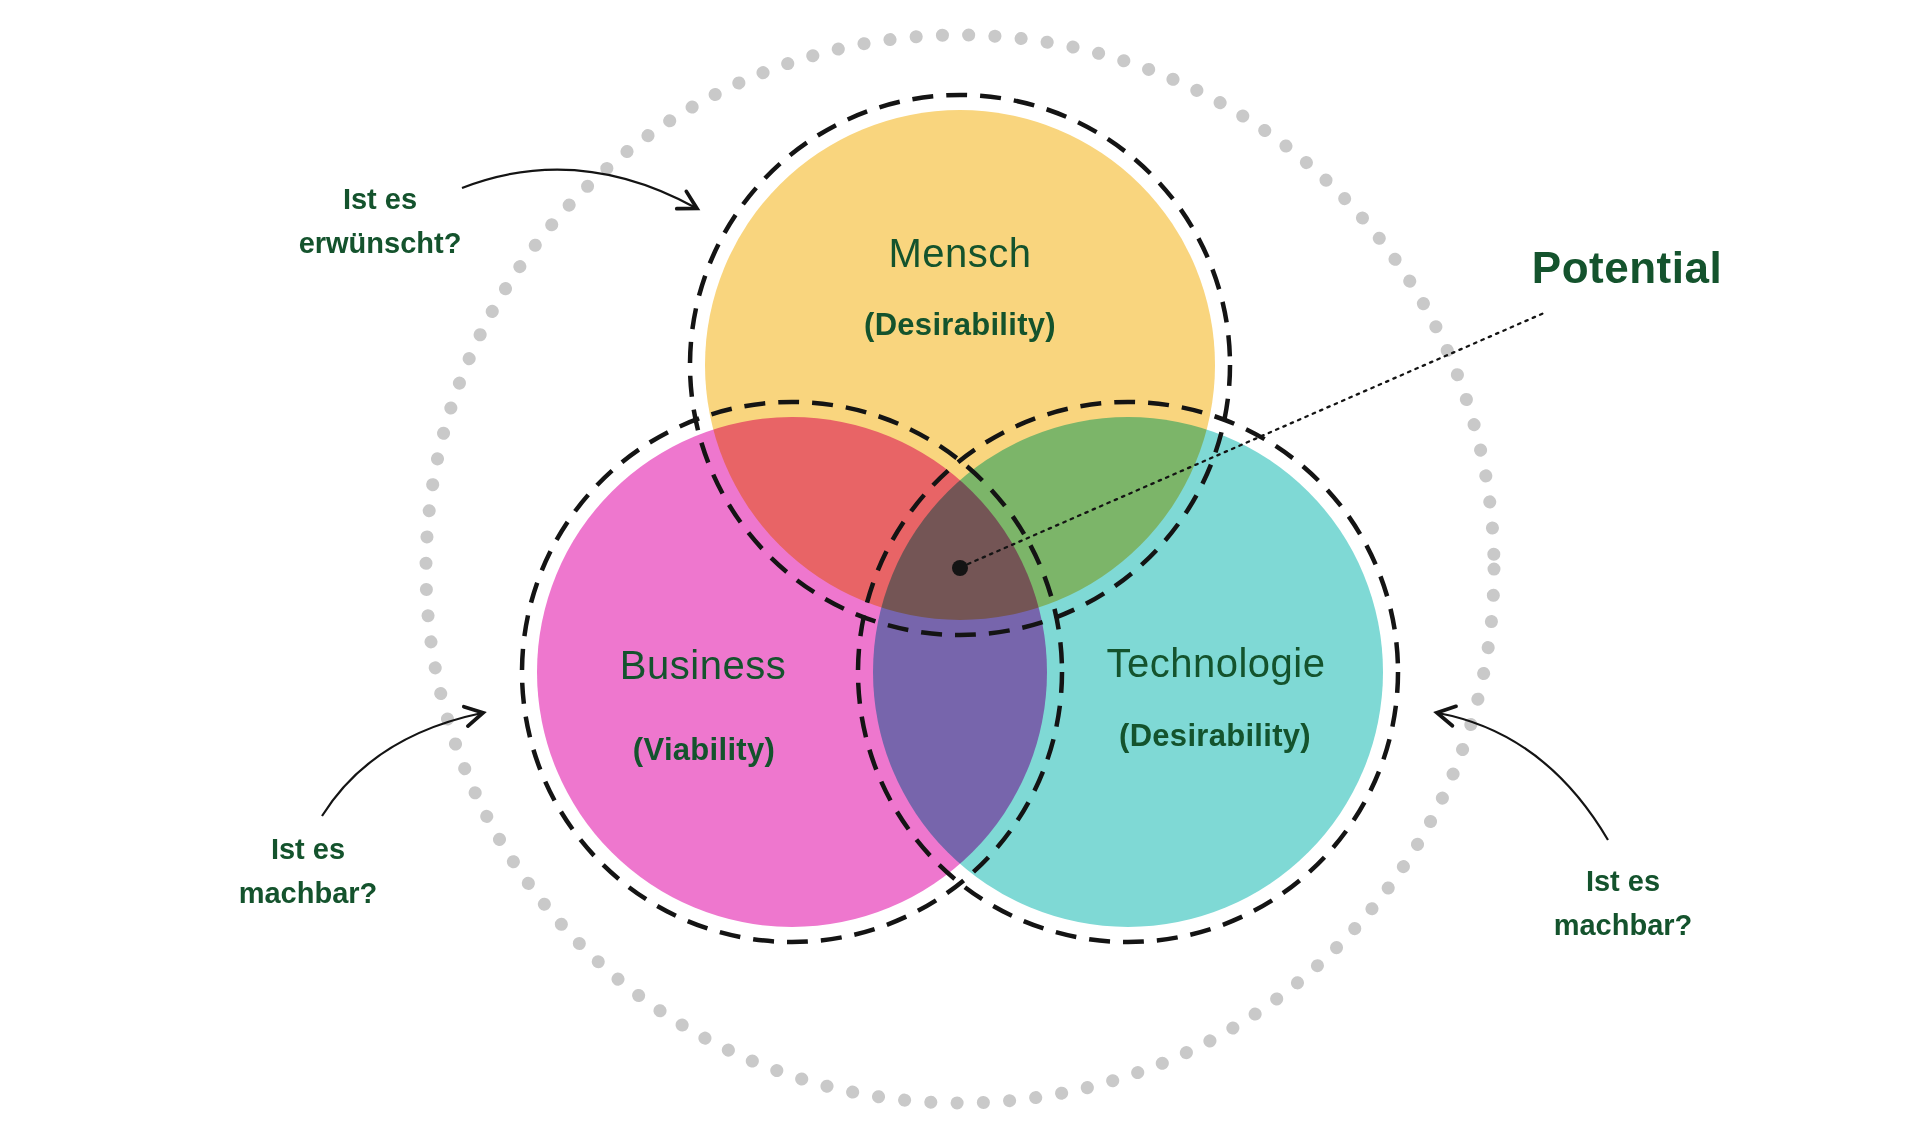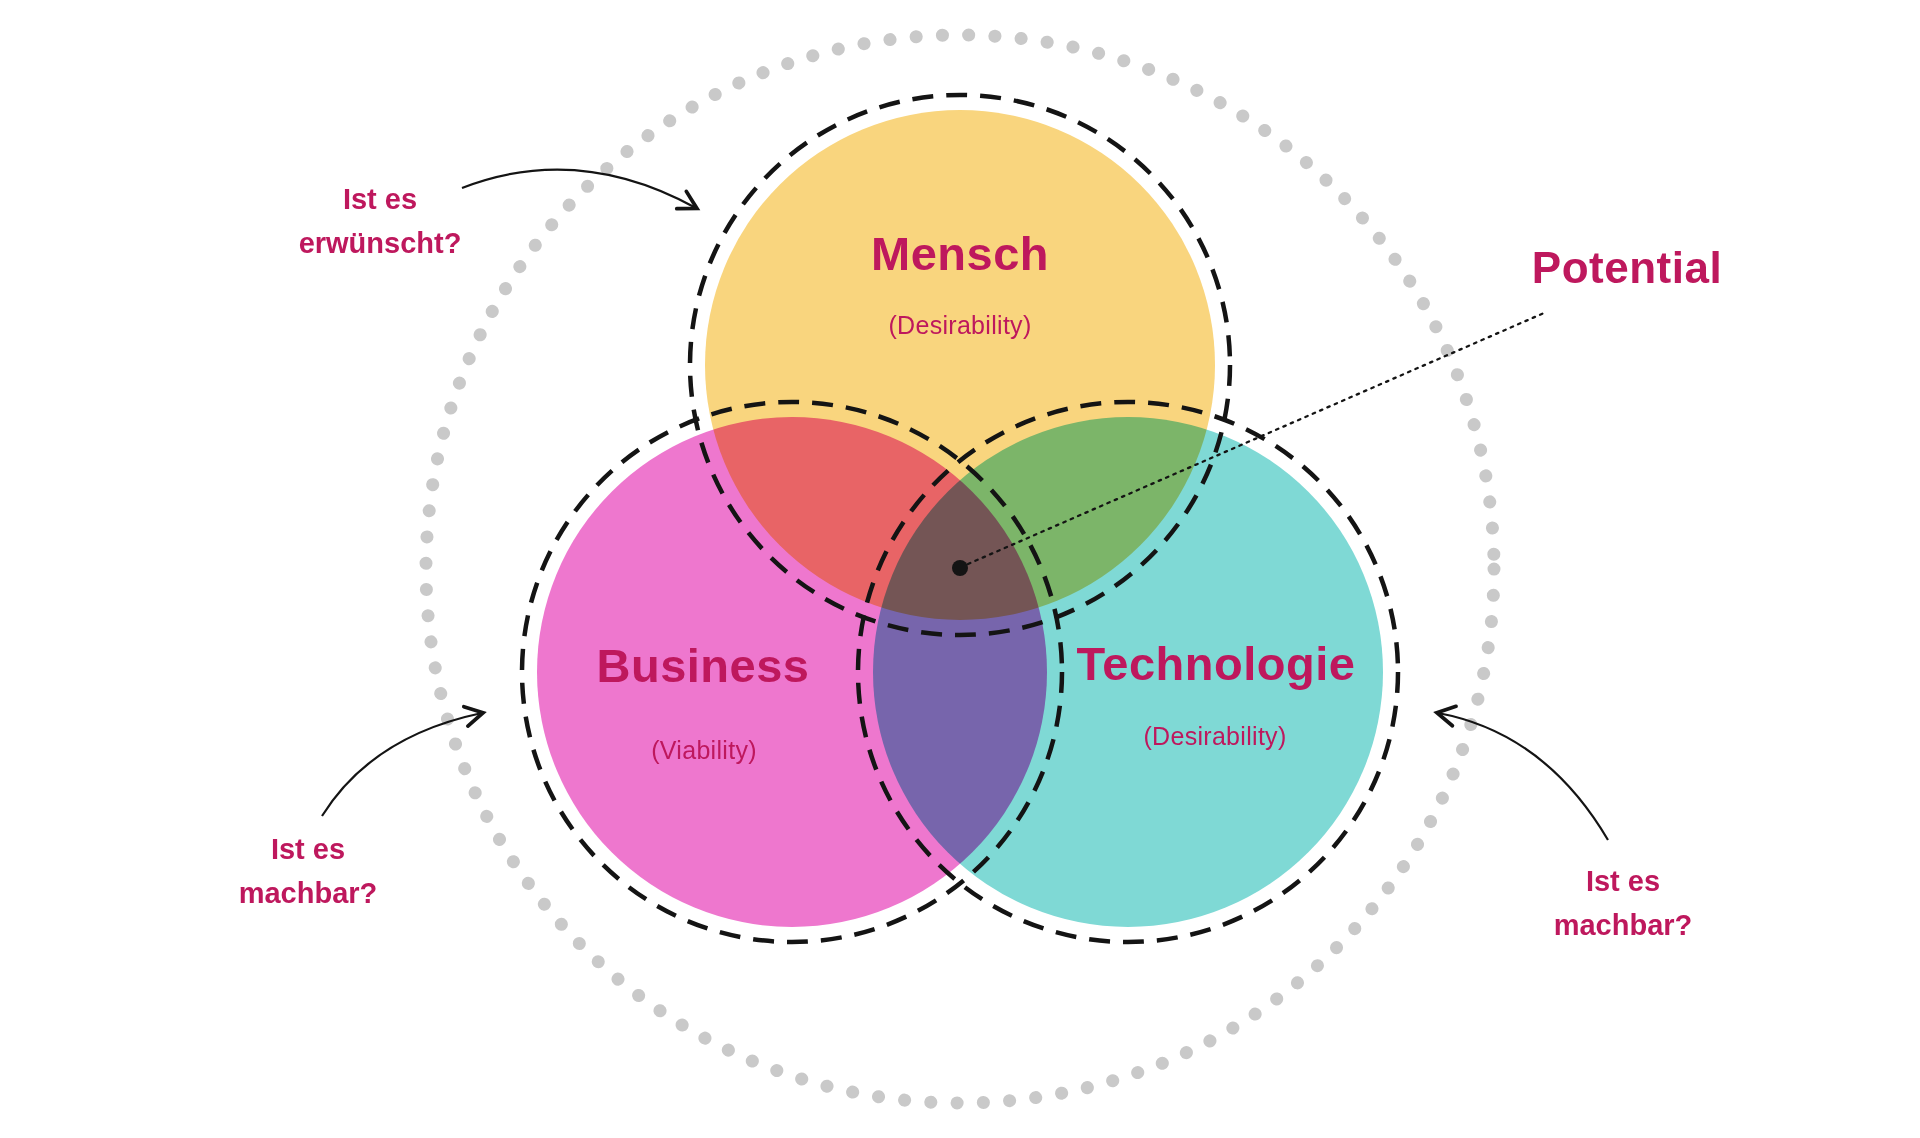--- a/index.html
+++ b/index.html
@@ -10,30 +10,30 @@
     height: 1138px;
     background: #ffffff;
     overflow: hidden;
   }
   .canvas svg { position: absolute; left: 0; top: 0; }
   .label {
     position: absolute;
     transform: translate(-50%, -50%);
     text-align: center;
     white-space: nowrap;
-    color: #be185d;
+    color: #14532d;
   }
   .circle-title {
-    font-size: 47px;
-    font-weight: 700;
+    font-size: 40px;
+    font-weight: 400;
     letter-spacing: 0.5px;
   }
   .circle-subtitle {
-    font-size: 25px;
-    font-weight: 400;
+    font-size: 31px;
+    font-weight: 700;
     letter-spacing: 0.3px;
   }
   .potential-title {
     font-size: 44px;
     font-weight: 800;
     letter-spacing: 0.5px;
   }
   .question {
     font-size: 29px;
     font-weight: 600;

